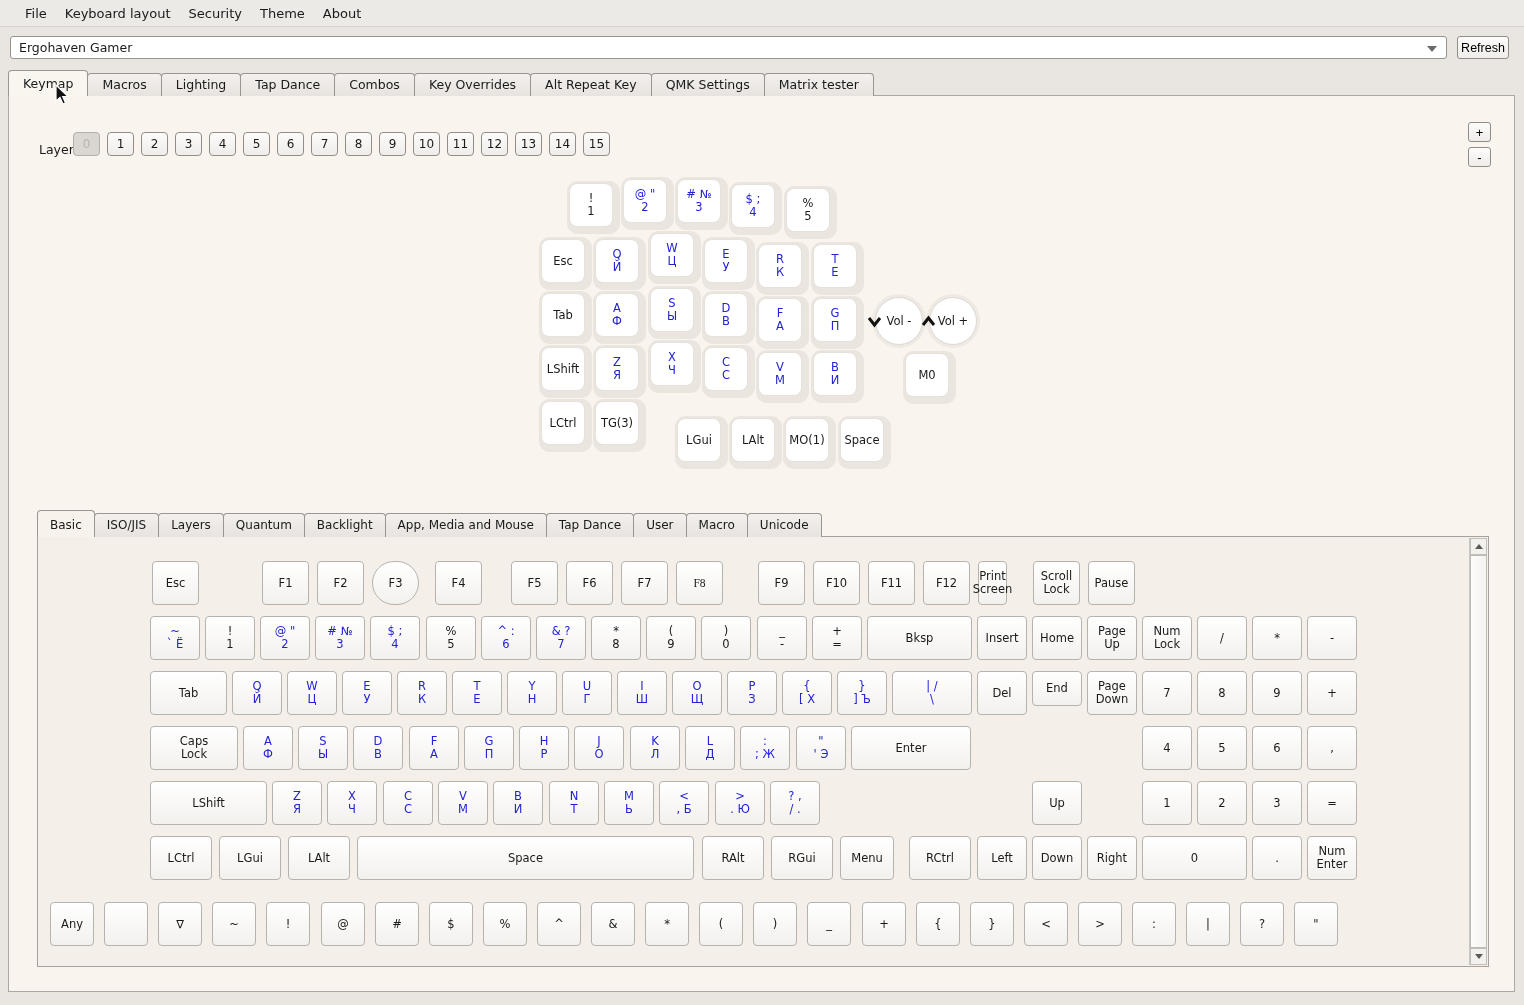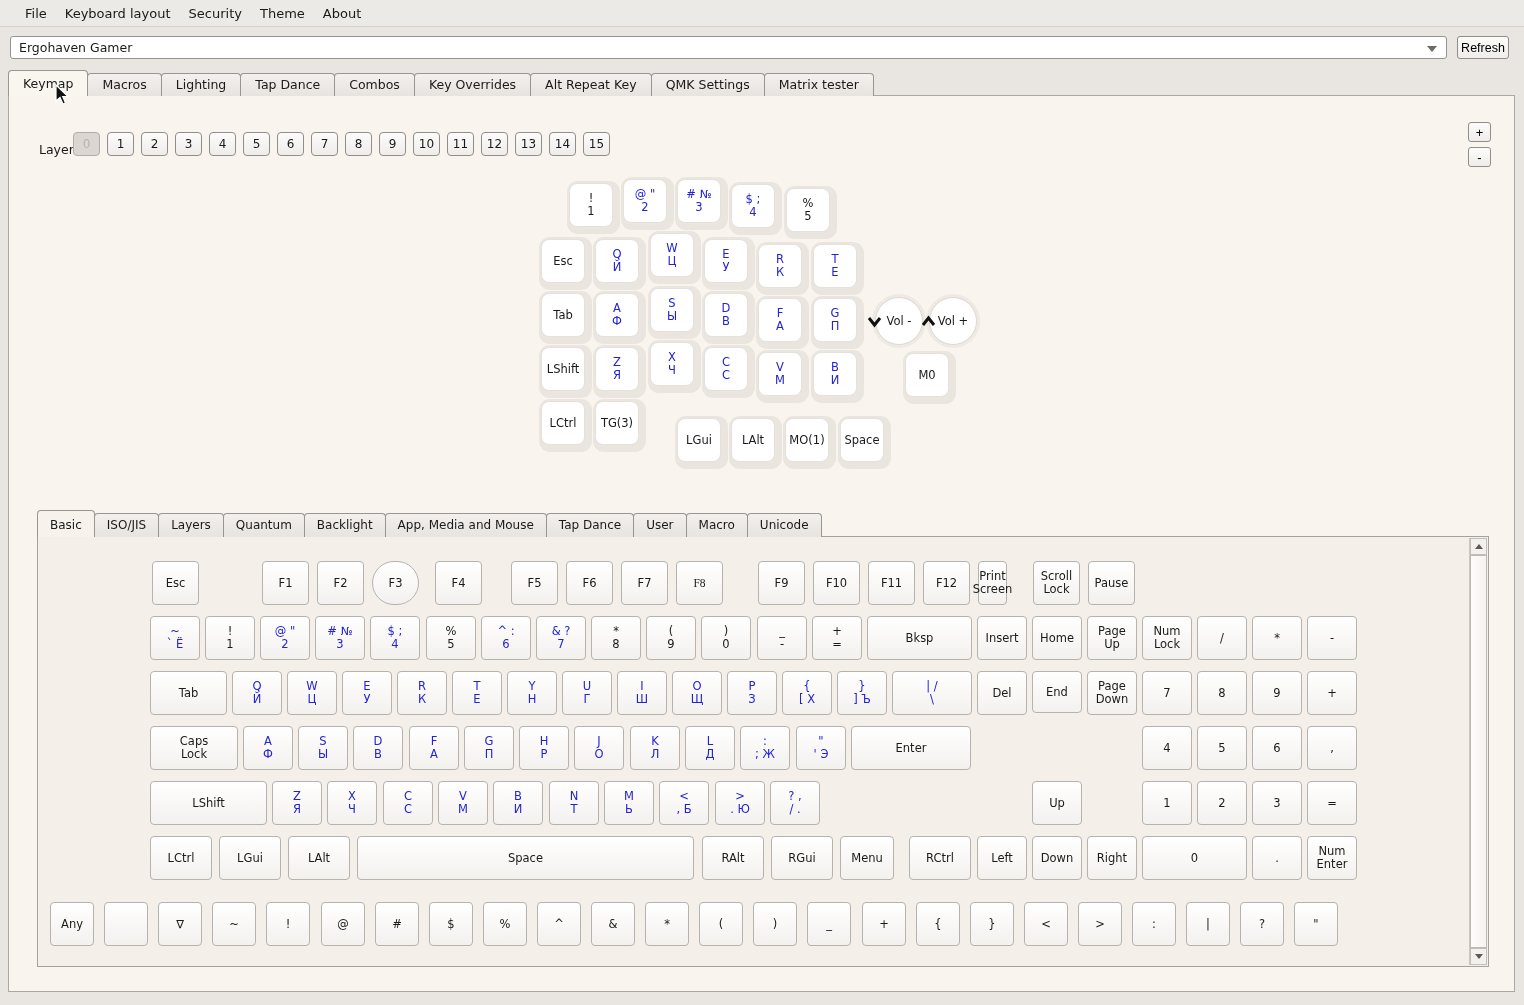--- a/index.html
+++ b/index.html
@@ -261,21 +261,21 @@
     <div class="key flat blue" style="left: 452px; top: 671px; width: 50px; height: 44px;"><span>T</span><span>Е</span></div>
     <div class="key flat blue" style="left: 507px; top: 671px; width: 50px; height: 44px;"><span>Y</span><span>Н</span></div>
     <div class="key flat blue" style="left: 562px; top: 671px; width: 50px; height: 44px;"><span>U</span><span>Г</span></div>
     <div class="key flat blue" style="left: 617px; top: 671px; width: 50px; height: 44px;"><span>I</span><span>Ш</span></div>
     <div class="key flat blue" style="left: 672px; top: 671px; width: 50px; height: 44px;"><span>O</span><span>Щ</span></div>
     <div class="key flat blue" style="left: 727px; top: 671px; width: 50px; height: 44px;"><span>P</span><span>З</span></div>
     <div class="key flat blue" style="left: 782px; top: 671px; width: 50px; height: 44px;"><span>{</span><span>[ Х</span></div>
     <div class="key flat blue" style="left: 837px; top: 671px; width: 50px; height: 44px;"><span>}</span><span>] Ъ</span></div>
     <div class="key flat blue" style="left: 892px; top: 671px; width: 80px; height: 44px;"><span>| /</span><span>\</span></div>
     <div class="key flat" style="left: 977px; top: 671px; width: 50px; height: 44px;"><span>Del</span></div>
-    <div class="key flat" style="left: 1032px; top: 671px; width: 50px; height: 42px;"><span>End</span></div>
+    <div class="key flat" style="left: 1032px; top: 671px; width: 50px; height: 35px;"><span>End</span></div>
     <div class="key flat" style="left: 1087px; top: 671px; width: 50px; height: 44px;"><span>Page</span><span>Down</span></div>
     <div class="key flat" style="left: 1142px; top: 671px; width: 50px; height: 44px;"><span>7</span></div>
     <div class="key flat" style="left: 1197px; top: 671px; width: 50px; height: 44px;"><span>8</span></div>
     <div class="key flat" style="left: 1252px; top: 671px; width: 50px; height: 44px;"><span>9</span></div>
     <div class="key flat" style="left: 1307px; top: 671px; width: 50px; height: 44px;"><span>+</span></div>
     <div class="key flat" style="left: 150px; top: 726px; width: 88px; height: 44px;"><span>Caps</span><span>Lock</span></div>
     <div class="key flat blue" style="left: 243px; top: 726px; width: 50px; height: 44px;"><span>A</span><span>Ф</span></div>
     <div class="key flat blue" style="left: 298px; top: 726px; width: 50px; height: 44px;"><span>S</span><span>Ы</span></div>
     <div class="key flat blue" style="left: 353px; top: 726px; width: 50px; height: 44px;"><span>D</span><span>В</span></div>
     <div class="key flat blue" style="left: 409px; top: 726px; width: 50px; height: 44px;"><span>F</span><span>А</span></div>

